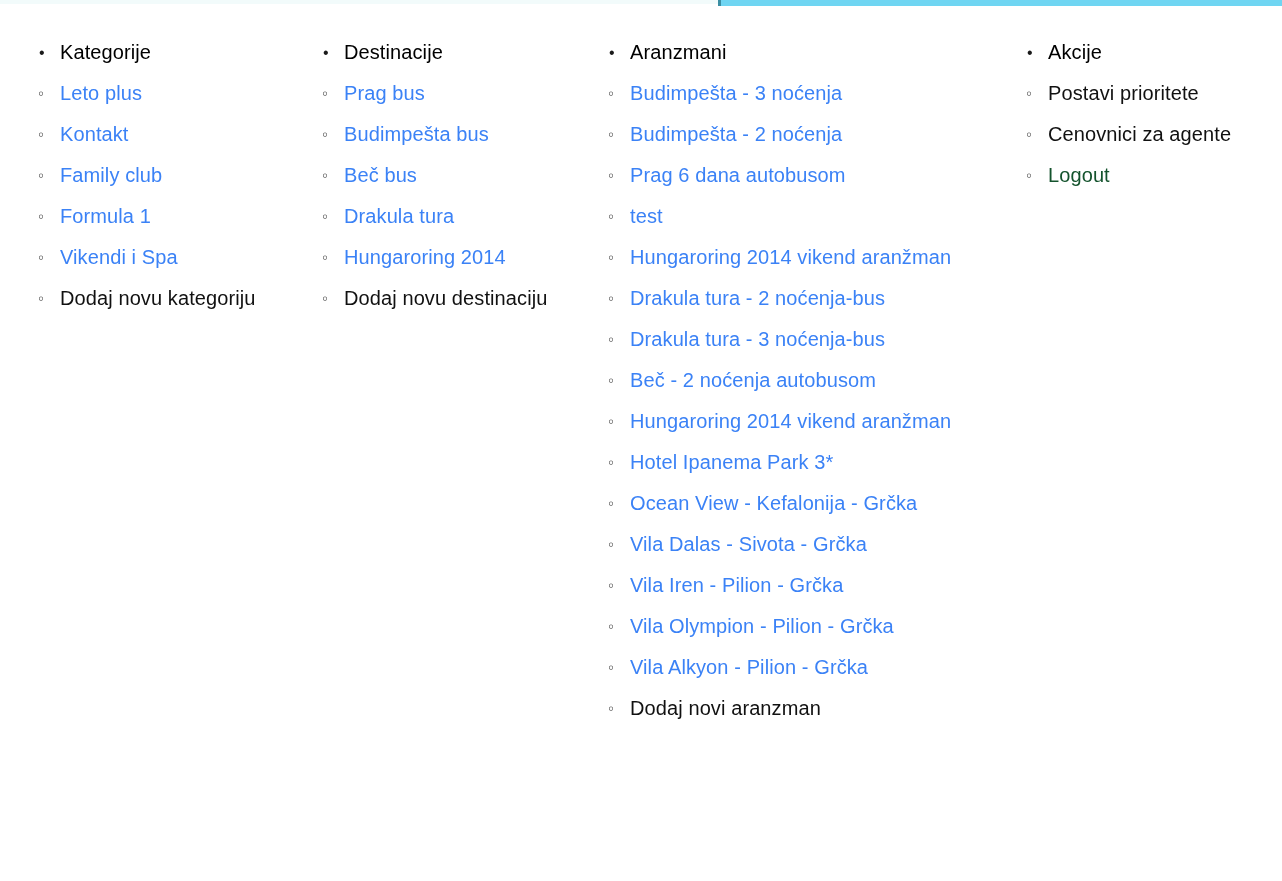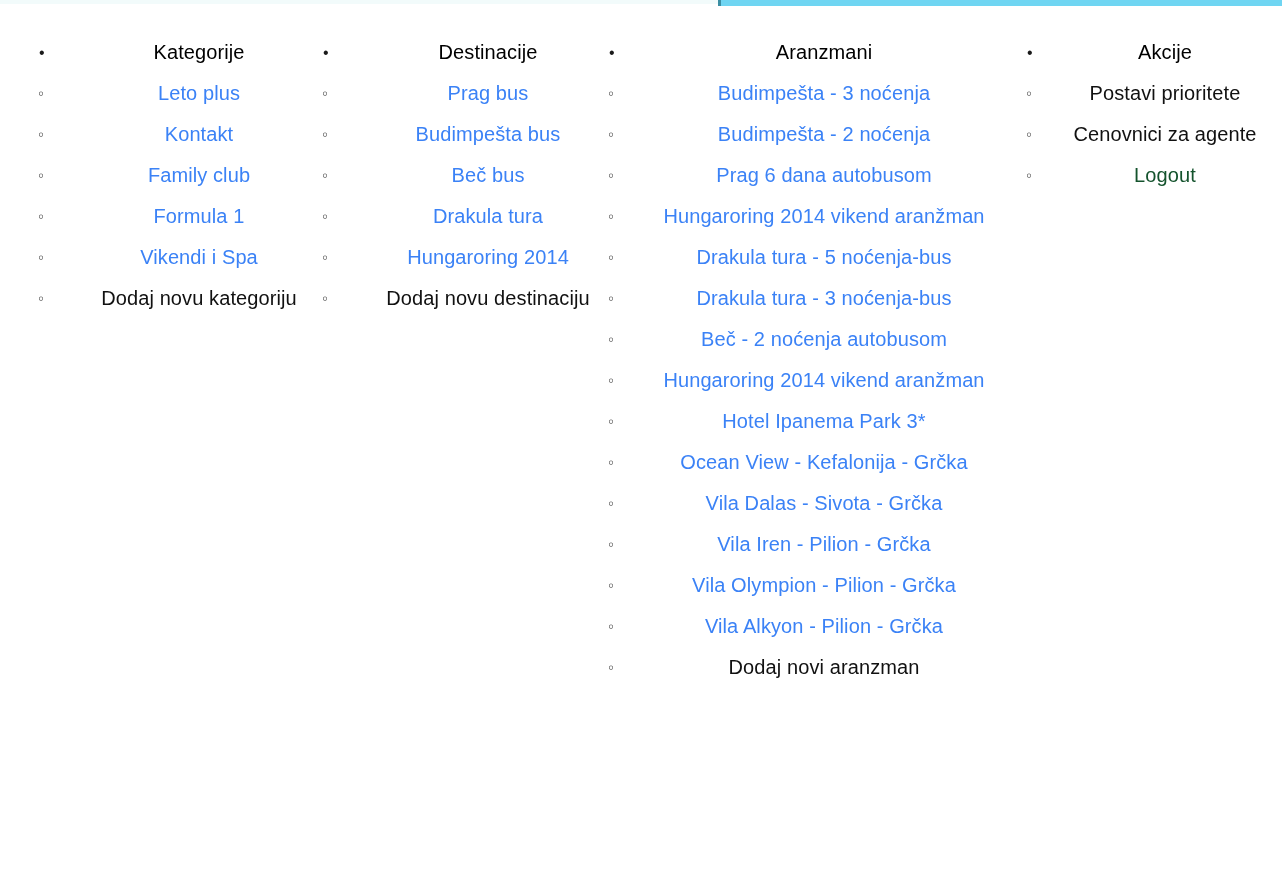--- a/index.html
+++ b/index.html
@@ -58,21 +58,20 @@
   }
   .menu-column[data-col="0"] { left: 38px;   width: 300px; }
   .menu-column[data-col="1"] { left: 322px;  width: 310px; }
   .menu-column[data-col="2"] { left: 608px;  width: 410px; }
   .menu-column[data-col="3"] { left: 1026px; width: 256px; }
 
   ul.menu-list {
     list-style: none;
     margin: 0;
     padding: 0;
-    text-align: center;
   }
   li.menu-entry {
     position: relative;
     height: 41px;
     line-height: 41px;
     padding-left: 22px;
     white-space: nowrap;
     font-size: 20px;
   }
   
@@ -143,22 +142,23 @@
         <li class="menu-entry item-entry"><span class="entry-label link">Hungaroring 2014</span></li>
         <li class="menu-entry item-entry"><span class="entry-label plain">Dodaj novu destinaciju</span></li>
       </ul>
     </div>
     <div class="menu-column" data-col="2">
       <ul class="menu-list">
         <li class="menu-entry header-entry"><span class="entry-label">Aranzmani</span></li>
         <li class="menu-entry item-entry"><span class="entry-label link">Budimpešta - 3 noćenja</span></li>
         <li class="menu-entry item-entry"><span class="entry-label link">Budimpešta - 2 noćenja</span></li>
         <li class="menu-entry item-entry"><span class="entry-label link">Prag 6 dana autobusom</span></li>
+        <li class="menu-entry item-entry"><span class="entry-label link">test</span></li>
         <li class="menu-entry item-entry"><span class="entry-label link">Hungaroring 2014 vikend aranžman</span></li>
-        <li class="menu-entry item-entry"><span class="entry-label link">Drakula tura - 5 noćenja-bus</span></li>
+        <li class="menu-entry item-entry"><span class="entry-label link">Drakula tura - 2 noćenja-bus</span></li>
         <li class="menu-entry item-entry"><span class="entry-label link">Drakula tura - 3 noćenja-bus</span></li>
         <li class="menu-entry item-entry"><span class="entry-label link">Beč - 2 noćenja autobusom</span></li>
         <li class="menu-entry item-entry"><span class="entry-label link">Hungaroring 2014 vikend aranžman</span></li>
         <li class="menu-entry item-entry"><span class="entry-label link">Hotel Ipanema Park 3*</span></li>
         <li class="menu-entry item-entry"><span class="entry-label link">Ocean View - Kefalonija - Grčka</span></li>
         <li class="menu-entry item-entry"><span class="entry-label link">Vila Dalas - Sivota - Grčka</span></li>
         <li class="menu-entry item-entry"><span class="entry-label link">Vila Iren - Pilion - Grčka</span></li>
         <li class="menu-entry item-entry"><span class="entry-label link">Vila Olympion - Pilion - Grčka</span></li>
         <li class="menu-entry item-entry"><span class="entry-label link">Vila Alkyon - Pilion - Grčka</span></li>
         <li class="menu-entry item-entry"><span class="entry-label plain">Dodaj novi aranzman</span></li>

